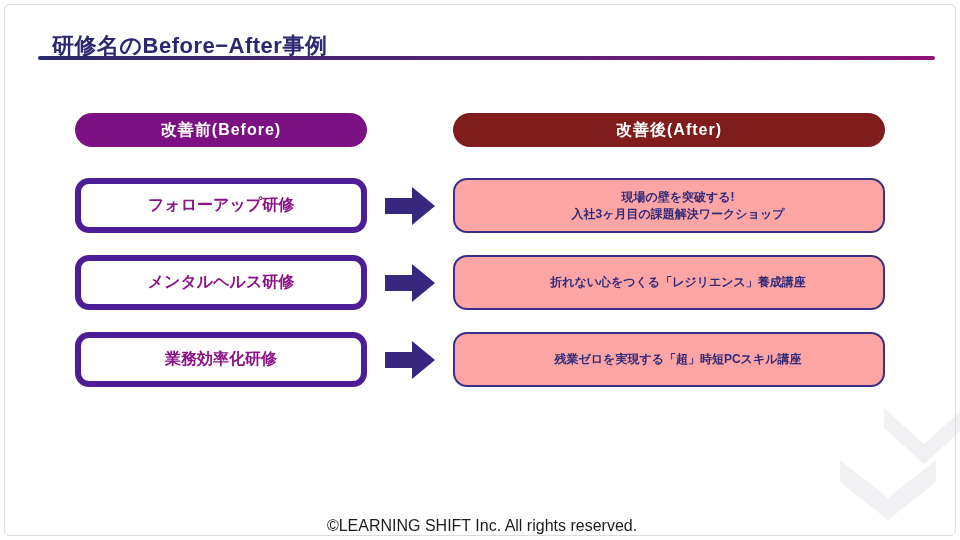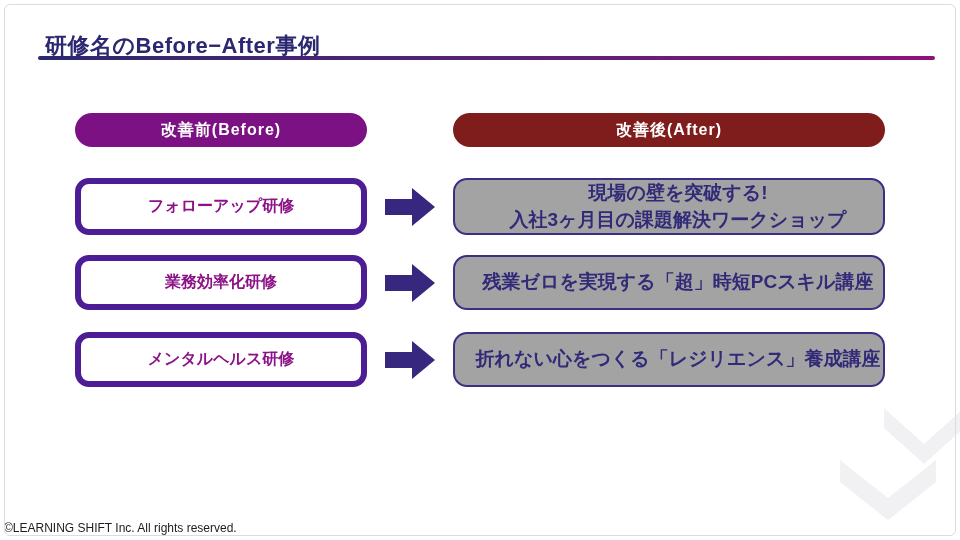--- a/index.html
+++ b/index.html
@@ -7,21 +7,21 @@
     width:960px;height:540px;position:relative;overflow:hidden;
     background:#ffffff;
     font-family:"Liberation Sans","DejaVu Sans",sans-serif;
   }
   .slide-frame{
     position:absolute;inset:4px;border:1px solid #dcdcdf;border-radius:6px;
     pointer-events:none;z-index:3;
   }
   .deco{position:absolute;z-index:0;}
   .title{
-    position:absolute;left:45px;top:16px;width:880px;
+    position:absolute;left:52px;top:16px;width:880px;
     font-size:22px;font-weight:bold;color:#2b2770;letter-spacing:.5px;
     z-index:2;
   }
   .title-rule{
     position:absolute;left:38px;top:56px;width:897px;height:4px;
     background:linear-gradient(90deg,#2b2a6e 0%,#5a2177 55%,#8e1278 100%);
     border-radius:2px;z-index:2;
   }
   .grid{
     position:absolute;left:75px;top:113px;width:810px;z-index:1;
@@ -39,29 +39,29 @@
   .pill-after{background:#7f1d1d;}
   .case-row{height:55px;margin-bottom:22px;}
   .cell{
     display:flex;align-items:center;justify-content:center;text-align:center;
     border-radius:14px;font-weight:bold;
   }
   .before-cell{
     background:#ffffff;border:6px solid #4c1d95;color:#8b1287;font-size:16px;
   }
   .after-cell{
-    background:#a3a3a3;border:2px solid #3b2e85;color:#312a78;font-size:19px;
+    background:#fca5a5;border:2px solid #3b2e85;color:#312a78;font-size:12px;
     line-height:1.4;white-space:pre-line;padding-left:18px;
   }
   .arrow-cell{
     display:flex;align-items:center;justify-content:center;
   }
   .footer{
-    position:absolute;left:4px;right:0;bottom:5px;
-    font-size:12px;color:#1c1c1c;z-index:2;
+    position:absolute;left:4px;right:0;bottom:5px;text-align:center;
+    font-size:16px;color:#1c1c1c;z-index:2;
   }
 </style>
 </head>
 <body>
 
 <svg class="deco" style="left:884px;top:408px;" width="80" height="56" viewBox="0 0 80 56">
   <polygon points="0,0 40,36 80,0 80,20 40,56 0,20" fill="#f1f1f4"></polygon>
 </svg>
 <svg class="deco" style="left:840px;top:460px;" width="96" height="60" viewBox="0 0 96 60">
   <polygon points="0,0 48,38 96,0 96,22 48,60 0,22" fill="#f1f1f4"></polygon>
@@ -86,34 +86,34 @@
       <svg width="50" height="38" viewBox="0 0 50 38">
         <path d="M0,11 L27,11 L27,0 L50,19 L27,38 L27,27 L0,27 Z" fill="#37277e"></path>
       </svg>
     </div>
     <div class="cell after-cell">現場の壁を突破する!
 入社3ヶ月目の課題解決ワークショップ</div>
   </div>
 
 
   <div class="grid-row case-row">
+    <div class="cell before-cell">メンタルヘルス研修</div>
+    <div class="arrow-cell">
+      <svg width="50" height="38" viewBox="0 0 50 38">
+        <path d="M0,11 L27,11 L27,0 L50,19 L27,38 L27,27 L0,27 Z" fill="#37277e"></path>
+      </svg>
+    </div>
+    <div class="cell after-cell">折れない心をつくる「レジリエンス」養成講座</div>
+  </div>
+
+  <div class="grid-row case-row">
     <div class="cell before-cell">業務効率化研修</div>
     <div class="arrow-cell">
       <svg width="50" height="38" viewBox="0 0 50 38">
         <path d="M0,11 L27,11 L27,0 L50,19 L27,38 L27,27 L0,27 Z" fill="#37277e"></path>
       </svg>
     </div>
     <div class="cell after-cell">残業ゼロを実現する「超」時短PCスキル講座</div>
   </div>
 
-  <div class="grid-row case-row">
-    <div class="cell before-cell">メンタルヘルス研修</div>
-    <div class="arrow-cell">
-      <svg width="50" height="38" viewBox="0 0 50 38">
-        <path d="M0,11 L27,11 L27,0 L50,19 L27,38 L27,27 L0,27 Z" fill="#37277e"></path>
-      </svg>
-    </div>
-    <div class="cell after-cell">折れない心をつくる「レジリエンス」養成講座</div>
-  </div>
-
 </div>
 
 <div class="footer">©LEARNING SHIFT Inc. All rights reserved.</div>
 
 </body></html>

